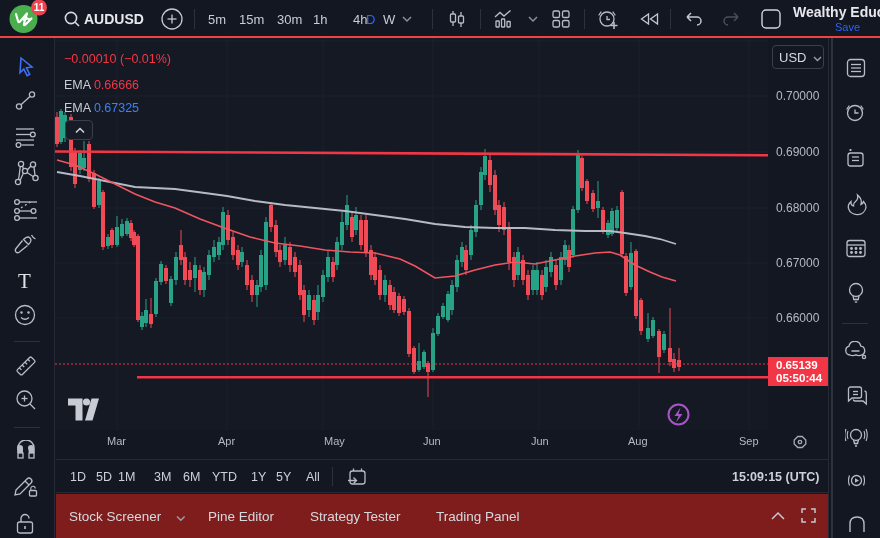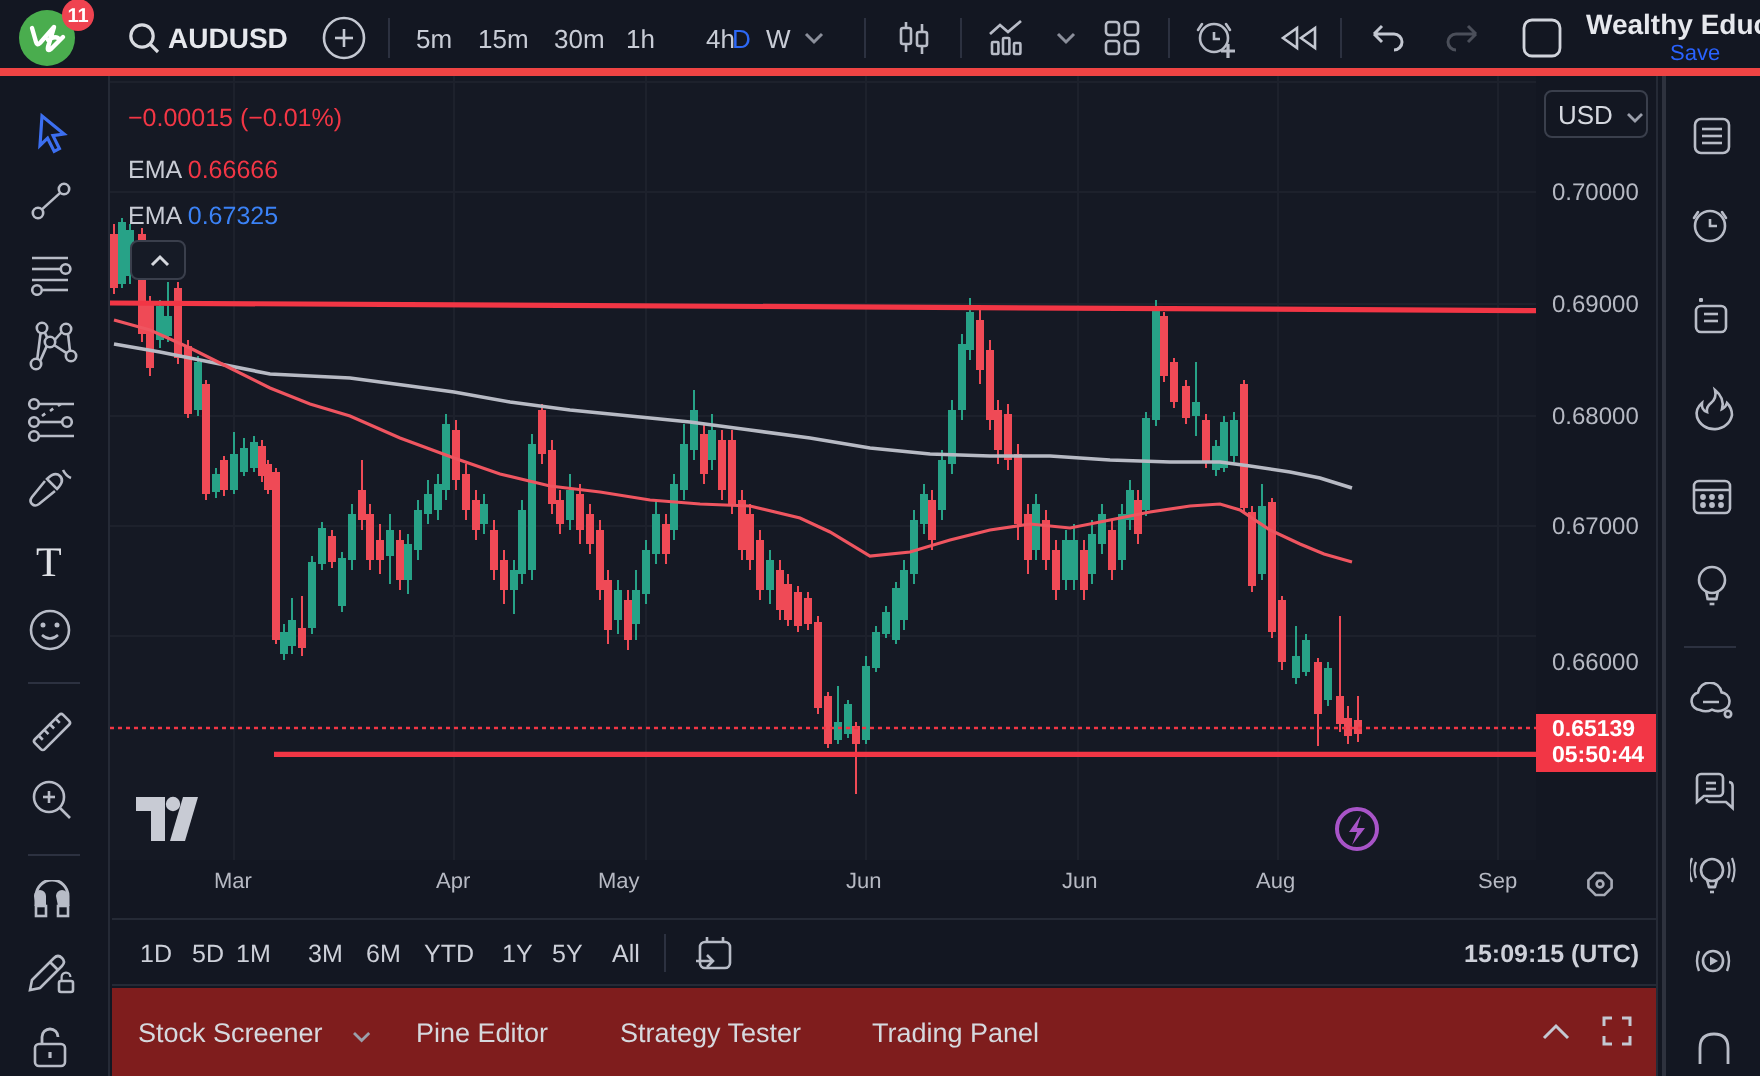--- a/index.html
+++ b/index.html
@@ -1,17 +1,17 @@
 <!DOCTYPE html>
 <html><head><meta charset="utf-8"><style>
 html,body{margin:0;padding:0;width:880px;height:538px;background:#131722;overflow:hidden;
 font-family:"Liberation Sans",sans-serif;}
 *{box-sizing:border-box}
 .abs{position:absolute}
-#top{position:absolute;left:0;top:0;width:880px;height:40px;border-bottom:6px solid #ef4444;background:#131722}
+#top{position:absolute;left:0;top:0;width:880px;height:40px;border-bottom:4px solid #ef4444;background:#131722}
 #left{position:absolute;left:0;top:38px;width:55px;height:500px;border-right:1px solid #252a36;background:#131722}
 #right{position:absolute;left:828px;top:38px;width:52px;height:500px;border-left:1px solid #252a36;background:#131722}
 #axis{position:absolute;left:768px;top:38px;width:60px;height:392px;background:#131722}
 #taxis{position:absolute;left:56px;top:430px;width:772px;height:29px;background:#131722}
 #tb1{position:absolute;left:56px;top:459px;width:772px;height:34px;border-top:1px solid #252a36;border-bottom:1px solid #252a36;background:#131722}
 #bot{position:absolute;left:56px;top:494px;width:772px;height:58px;background:#7f1d1d}
 .t{position:absolute;color:#d1d4dc;font-size:13px;white-space:pre}
 .ivl{position:absolute;color:#c8ccd6;font-size:13px;font-weight:400;top:12px}
 .axl{position:absolute;left:8px;color:#b6b9c3;font-size:12px}
 .mon{position:absolute;top:5px;color:#b6b9c3;font-size:11px}
@@ -469,48 +469,48 @@
 <line x1="55" y1="364" x2="768" y2="364" stroke="#f23645" stroke-width="1.2" stroke-dasharray="2,2"></line>
 <g fill="#c8cbd4">
       <path d="M 68 398.5 h 14.5 v 22 h -7 v -15 h -7.5 z"></path>
       <circle cx="86.5" cy="402" r="3.6"></circle>
       <path d="M 91.5 398.5 h 7.5 l -6.5 22 h -7.5 z"></path>
     </g>
 <circle cx="678.5" cy="414.5" r="10" fill="none" stroke="#a854c8" stroke-width="2"></circle>
 <path d="M 680.5 407.5 l -6 8.5 h 4 l -2.5 6.5 6.5 -8.5 h -4 z" fill="#a854c8"></path>
 </svg>
 
-<div class="t" style="left:64px;top:52px;font-size:12.5px;color:#f23645">−0.00015 (−0.01%)</div>
+<div class="t" style="left:64px;top:52px;font-size:12.5px;color:#f23645">−0.00010 (−0.01%)</div>
 <div class="t" style="left:64px;top:78px;font-size:12.5px;color:#c9ccd5">EMA <span style="color:#f23645">0.66666</span></div>
 <div class="t" style="left:64px;top:101px;font-size:12.5px;color:#c9ccd5">EMA <span style="color:#3b82f6">0.67325</span></div>
 <div style="position:absolute;left:65px;top:120px;width:28px;height:20px;border:1px solid #3a3f4c;border-radius:4px;background:#161b26"></div>
 <svg style="position:absolute;left:74px;top:126px" width="12" height="9" viewBox="0 0 12 9" fill="none" stroke="#b8bcc7" stroke-width="1.3">
     <path d="M 2 6.5 l 4 -4 l 4 4" stroke="#d5d8de" stroke-width="1.5"></path>
   </svg>
 
 <div id="axis">
  <div style="position:absolute;left:4px;top:7px;width:52px;height:24px;border:1px solid #3a3f4c;border-radius:4px"></div>
  <div class="t" style="left:11px;top:12px;font-size:13px;color:#d5d8df">USD</div>
  <svg class="abs" style="left:44px;top:16px" width="12" height="10">
       <path d="M 2 3 l 3.5 3.5 l 3.5 -3.5" stroke="#9b9fab" stroke-width="1.4" fill="none"></path>
     </svg>
  <div class="axl" style="top:51px">0.70000</div>
  <div class="axl" style="top:107px">0.69000</div>
  <div class="axl" style="top:163px">0.68000</div>
  <div class="axl" style="top:218px">0.67000</div>
- <div class="axl" style="top:286px">0.66000</div>
+ <div class="axl" style="top:273px">0.66000</div>
  <div style="position:absolute;left:0;top:319px;width:60px;height:29px;background:#f23645"></div>
  <div class="t" style="left:8px;top:321px;font-size:11.5px;font-weight:700;color:#fff">0.65139</div>
  <div class="t" style="left:8px;top:334px;font-size:11.5px;font-weight:700;color:#fff">05:50:44</div>
 </div>
 
 <div id="taxis">
  <div class="mon" style="left:51px">Mar</div>
  <div class="mon" style="left:162px">Apr</div>
- <div class="mon" style="left:243px">May</div>
+ <div class="mon" style="left:268px">May</div>
  <div class="mon" style="left:367px">Jun</div>
  <div class="mon" style="left:475px">Jun</div>
  <div class="mon" style="left:572px">Aug</div>
  <div class="mon" style="left:683px">Sep</div>
  <svg class="abs" style="left:736px;top:4px" width="16" height="16" viewBox="0 0 16 16" fill="none" stroke="#a7abb6" stroke-width="1.3">
       <path d="M 5.8 2.5 h 4.4 l 3.6 3.6 v 3.8 l -3.6 3.6 h -4.4 l -3.6 -3.6 v -3.8 z"></path>
       <circle cx="8" cy="8" r="1.7"></circle>
     </svg>
 </div>
 

